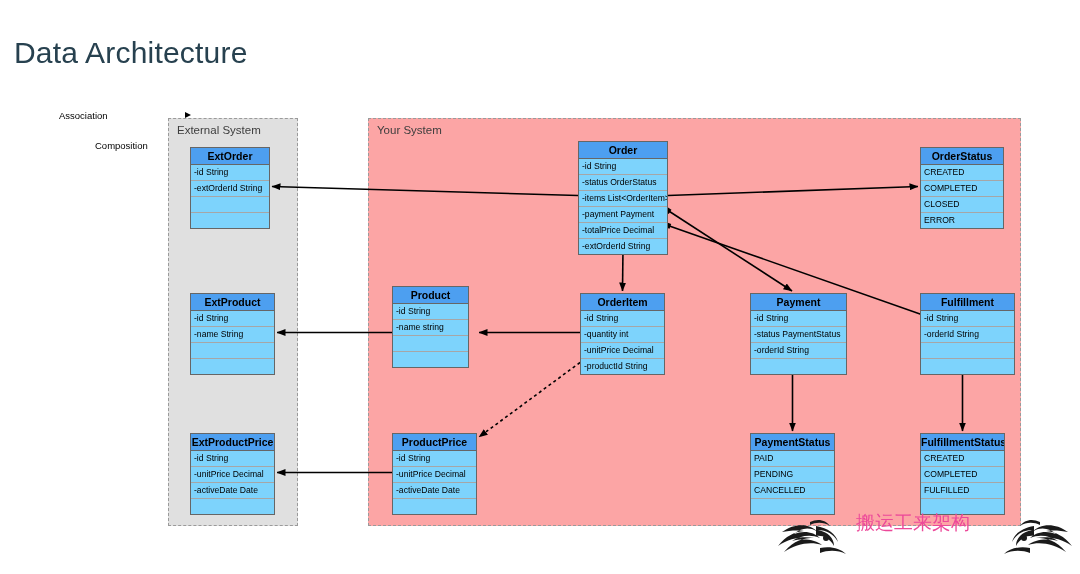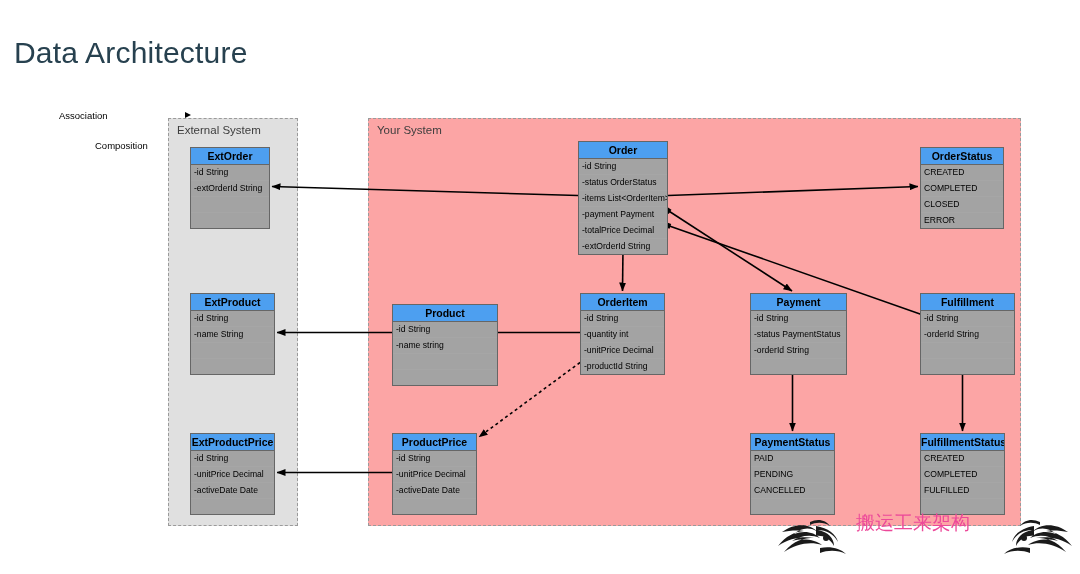--- a/index.html
+++ b/index.html
@@ -87,21 +87,21 @@
     left: 8px;
     font-size: 11.5px;
     color: #3d3d3d;
     white-space: nowrap;
   }
 
   
   .uml-class {
     position: absolute;
     box-sizing: border-box;
-    background: #a3a3a3;
+    background: #7dd3fc;
     border: 1px solid #666;
     z-index: 6;
   }
   .uml-head {
     background: #4d9ff0;
     border-bottom: 1px solid #666;
     text-align: center;
     font-weight: bold;
     font-size: 10.5px;
     line-height: 16px;
@@ -247,21 +247,21 @@
       <div class="uml-row">CLOSED</div>
       <div class="uml-row">ERROR</div>
     </div>
     <div class="uml-class" style="left: 190px; top: 293px; width: 85px; border-color: rgb(102, 102, 102);">
       <div class="uml-head" style="background: rgb(77, 159, 240);">ExtProduct</div>
       <div class="uml-row">-id String</div>
       <div class="uml-row">-name String</div>
       <div class="uml-row empty"></div>
       <div class="uml-row empty"></div>
     </div>
-    <div class="uml-class" style="left: 392px; top: 304px; width: 106px; border-color: rgb(102, 102, 102);">
+    <div class="uml-class" style="left: 392px; top: 286px; width: 77px; border-color: rgb(102, 102, 102);">
       <div class="uml-head" style="background: rgb(77, 159, 240);">Product</div>
       <div class="uml-row">-id String</div>
       <div class="uml-row">-name string</div>
       <div class="uml-row empty"></div>
       <div class="uml-row empty"></div>
     </div>
     <div class="uml-class" style="left: 580px; top: 293px; width: 85px; border-color: rgb(102, 102, 102);">
       <div class="uml-head" style="background: rgb(77, 159, 240);">OrderItem</div>
       <div class="uml-row">-id String</div>
       <div class="uml-row">-quantity int</div>

